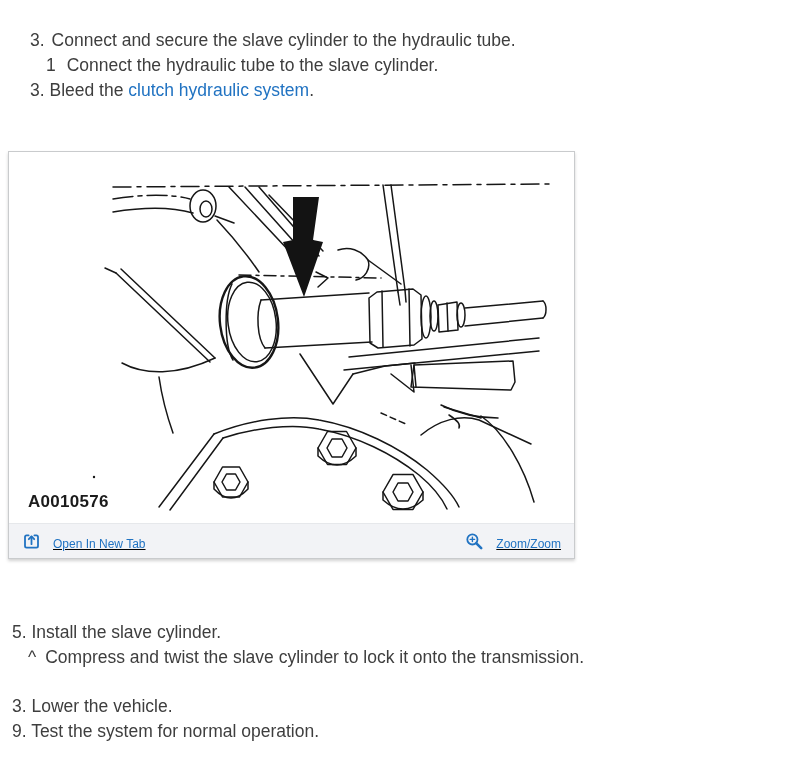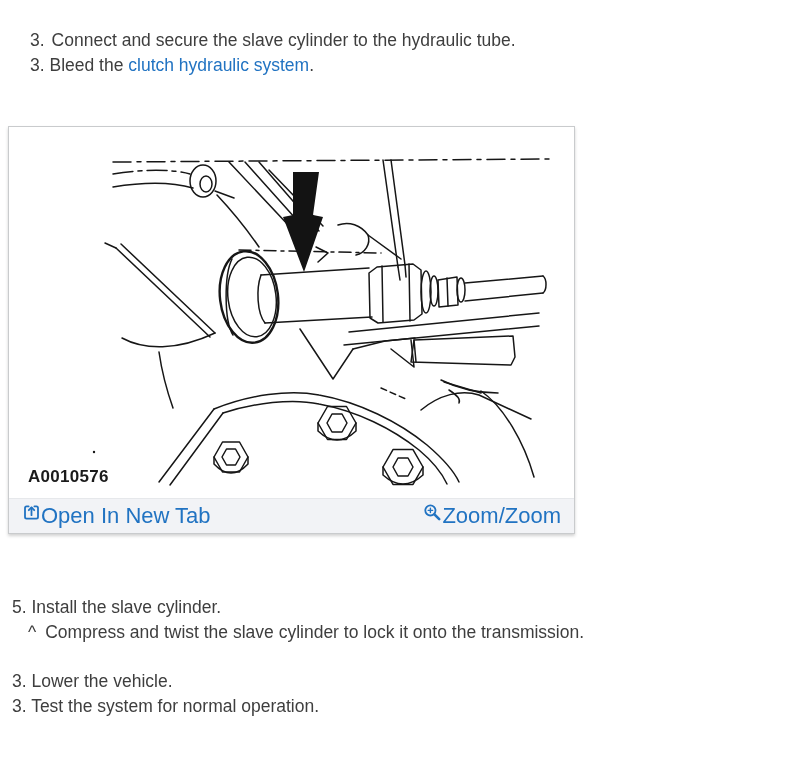--- a/index.html
+++ b/index.html
@@ -21,43 +21,47 @@
   .step-line.sub{padding-left:16px;}
   .step-line.sub .num{margin-right:11px;}
   .inline-link{color:var(--link);text-decoration:none;cursor:pointer;}
   .caret{margin-right:9px;}
   .blank-gap{height:24px;}
 
   .figure-panel{
     width:567px;margin:48px 0 0 8px;background:#fff;
     border:1px solid var(--panel-border);
     box-shadow:0 2px 3px rgba(0,0,0,.18);
+    text-decoration:underline;
   }
   .figure-image{position:relative;width:565px;height:371px;background:#fff;}
   .figure-image svg{display:block;width:565px;height:371px;}
   .figure-label{
     position:absolute;left:19px;bottom:11px;
     font-weight:700;font-size:17px;letter-spacing:.3px;color:#1b1b1b;
   }
   .figure-footer{
     height:35px;background:var(--footer-bg);border-top:1px solid #e6e8eb;
     display:flex;align-items:center;justify-content:space-between;padding:0 13px;
   }
   .footer-link{
-    display:flex;align-items:flex-start;gap:0;
-    color:var(--link);font-size:22px;text-decoration:none;cursor:pointer;
+    display:flex;align-items:flex-end;gap:12px;
+    color:var(--link);font-size:12px;text-decoration:none;cursor:pointer;
   }
   .footer-link svg{display:block;}
 </style>
 </head>
 <body>
 
 <div class="steps top-steps">
   <div class="step-line">
     <span class="num">3.</span><span>Connect and secure the slave cylinder to the hydraulic tube.</span>
+  </div>
+  <div class="step-line sub">
+    <span class="num">1</span><span>Connect the hydraulic tube to the slave cylinder.</span>
   </div>
   <div class="step-line">
     <span>3. Bleed the</span>
     <a class="inline-link">clutch hydraulic system</a><span>.</span>
   </div>
 </div>
 
 <div class="figure-panel">
   <div class="figure-image">
     <svg viewBox="0 0 565 371" xmlns="http://www.w3.org/2000/svg">
@@ -183,15 +187,15 @@
     <span>5. Install the slave cylinder.</span>
   </div>
   <div class="step-line sub">
     <span class="caret">^</span><span>Compress and twist the slave cylinder to lock it onto the transmission.</span>
   </div>
   <div class="blank-gap"></div>
   <div class="step-line">
     <span>3. Lower the vehicle.</span>
   </div>
   <div class="step-line">
-    <span>3. Test the system for normal operation.</span>
+    <span>9. Test the system for normal operation.</span>
   </div>
 </div>
 
 </body></html>

